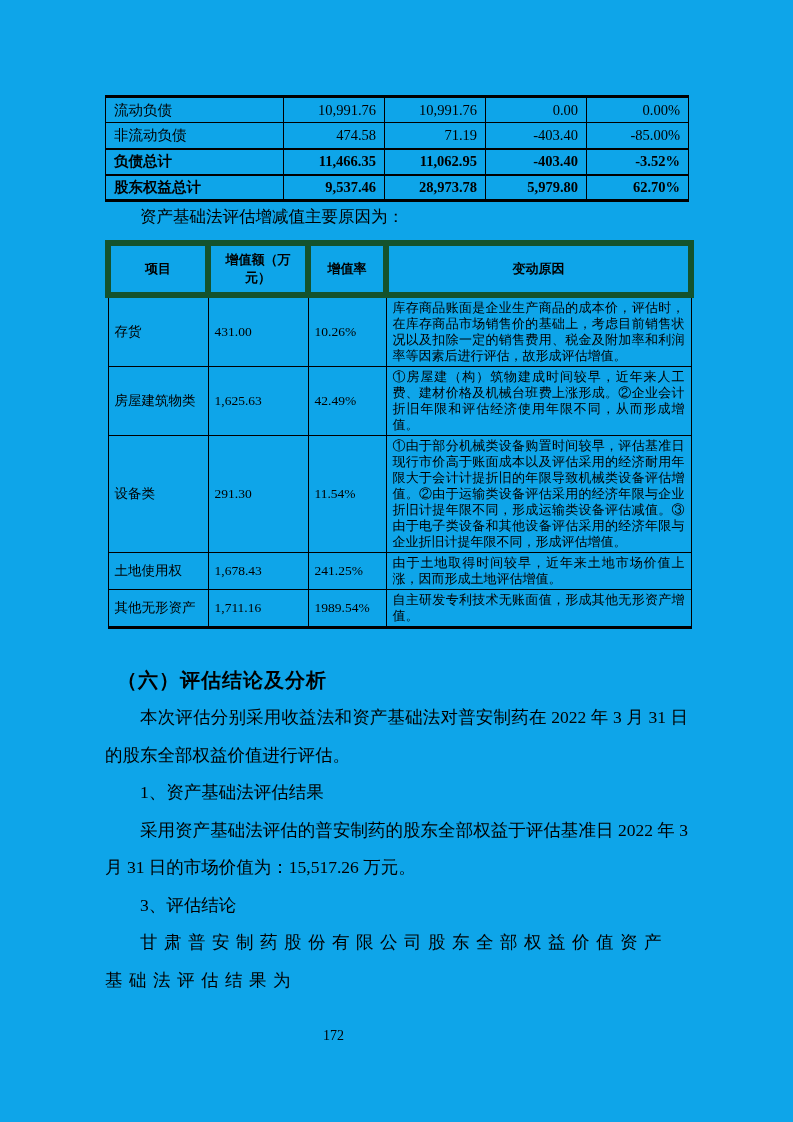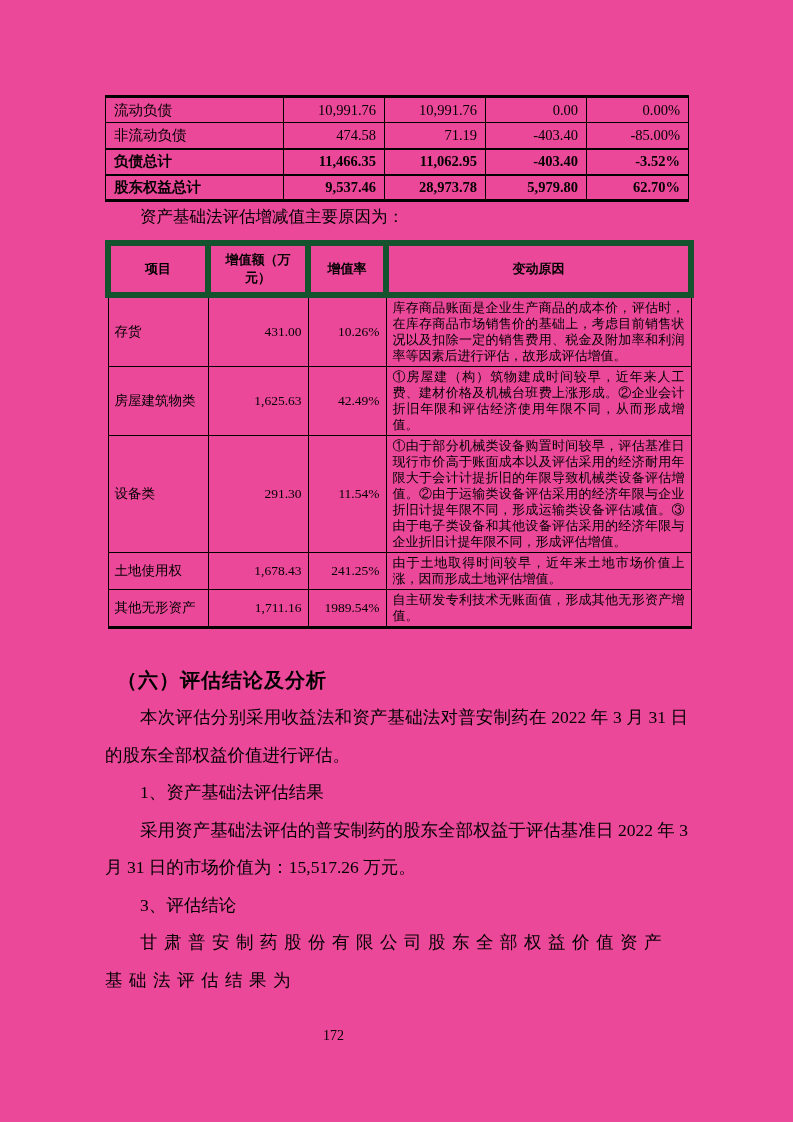--- a/index.html
+++ b/index.html
@@ -1,21 +1,21 @@
 <!DOCTYPE html>
 <html><head>
 <meta charset="utf-8">
 <style>
   * { margin: 0; padding: 0; box-sizing: border-box; }
   html, body { background: #ffffff; }
   .page {
     position: relative;
     width: 793px;
     height: 1122px;
-    background: #ec4899;
+    background: #0ea5e9;
     color: #000000;
     font-family: "Liberation Serif", "DejaVu Serif", serif;
     overflow: hidden;
   }
   .content {
     position: absolute;
     left: 105px;
     top: 95px;
     width: 583px;
   }
@@ -70,21 +70,21 @@
     height: 26px;
     vertical-align: middle;
   }
   table.t2 td {
     border: 1px solid #000;
     padding: 2px 6px;
     vertical-align: middle;
     line-height: 16px;
   }
   table.t2 td.item { text-align: left; font-size: 13.5px; }
-  table.t2 td.amount, table.t2 td.rate { text-align: right; font-size: 13.5px; white-space: nowrap; }
+  table.t2 td.amount, table.t2 td.rate { text-align: left; font-size: 13.5px; white-space: nowrap; }
   table.t2 td.reason { text-align: justify; margin-top: 16px; }
 
   
   .section-heading {
     margin-top: 32px;
     font-family: "Liberation Sans", "DejaVu Sans", sans-serif;
     font-weight: bold;
     font-size: 20px;
     line-height: 38px;
     text-indent: 12px;

